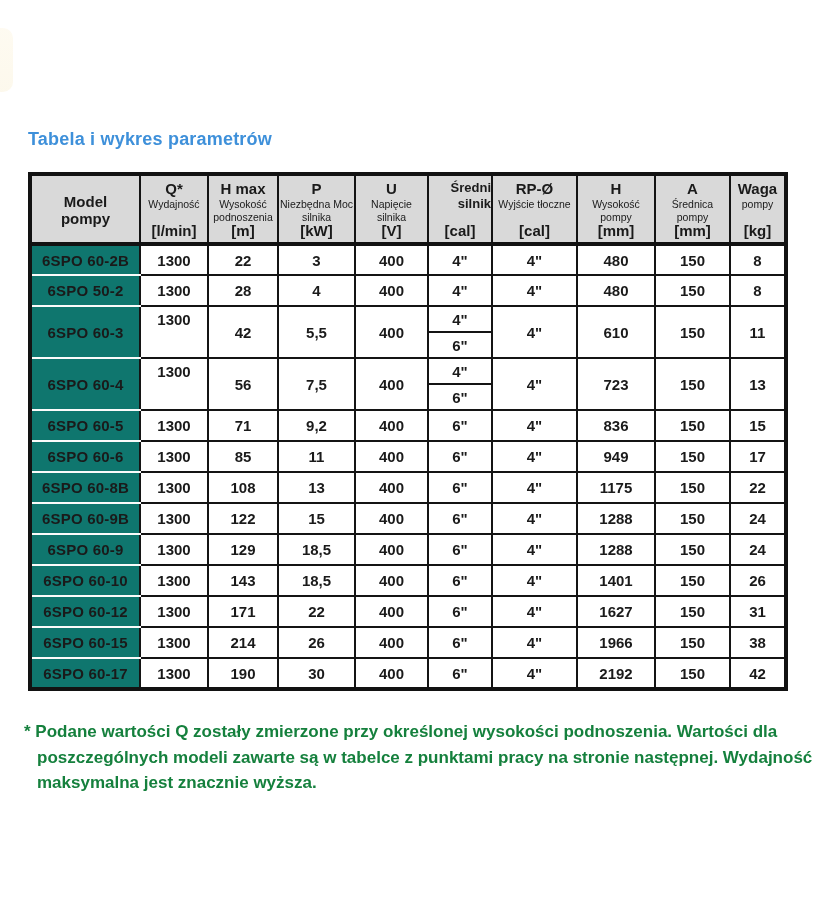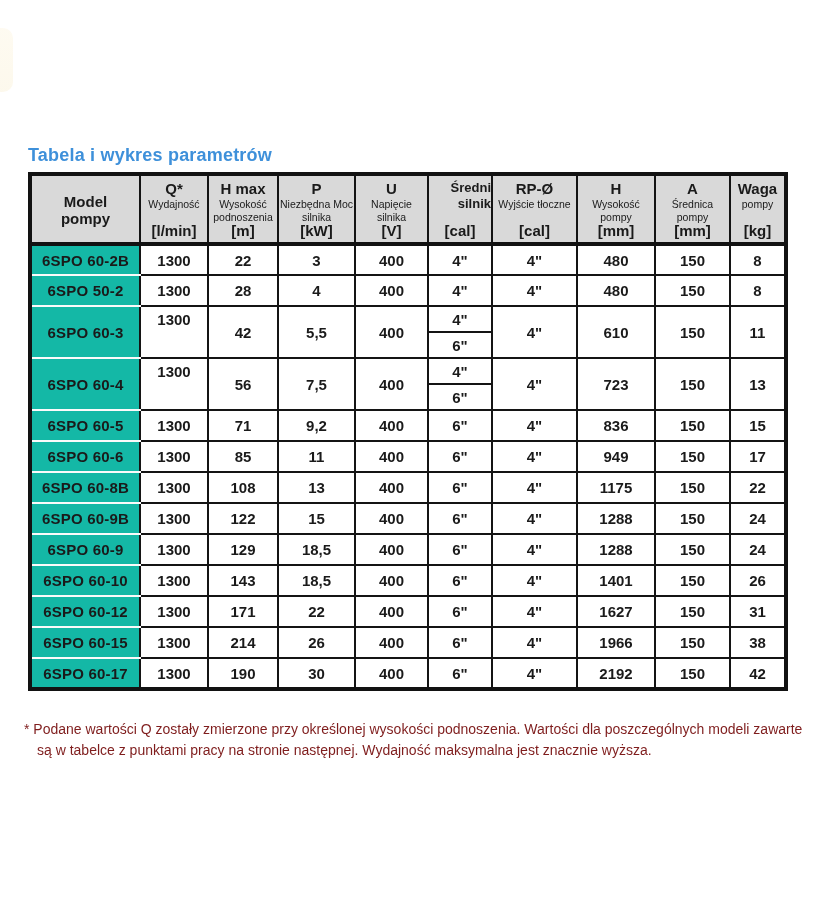--- a/index.html
+++ b/index.html
@@ -10,21 +10,21 @@
   }
   .page { position:relative; width:816px; height:911px; }
 
   .edge-artifact {
     position:absolute; left:0; top:28px; width:13px; height:64px;
     background:linear-gradient(180deg,#fdf6e3,#faf2da);
     border-radius:0 10px 10px 0; opacity:.5;
   }
 
   .title {
-    position:absolute; left:28px; top:145px; margin:0;
+    position:absolute; left:28px; top:129px; margin:0;
     font-size:18px; font-weight:bold; color:#3e90da; letter-spacing:.2px;
   }
 
   table.params {
     position:absolute; left:28px; top:172px;
     border-collapse:collapse; table-layout:fixed; width:756px;
     border:4px solid #121212;
   }
   .params th, .params td {
     border:2px solid #141414;
@@ -43,30 +43,30 @@
   .hwrap.center { justify-content:center; }
   .h-main { font-size:15px; font-weight:bold; line-height:1.15; }
   .h-main-sm { font-size:13px; font-weight:bold; line-height:1.2;margin-left:36px; }
   .h-sub { font-size:10.5px; font-weight:normal; line-height:1.18; margin-top:1px; }
   .h-unit { font-size:15px; font-weight:bold; line-height:1.1; padding-bottom:1px; }
 
   .params td { font-size:15px; font-weight:bold; background:#ffffff; }
   tr.r  { height:31px; }
   tr.rs { height:26px; }
   td.model {
-    background:#14b8a6;
+    background:#0f766e;
     border-top:2px solid #fbfbfb; border-bottom:2px solid #fbfbfb;
     font-size:15px; letter-spacing:.2px;
   }
   td.q-top { vertical-align:top; padding-top:4px; }
 
   .footnote {
     position:absolute; left:24px; top:719px; width:780px; margin:0;
-    font-size:14px; font-weight:normal; line-height:1.5;
-    padding-left:13px; text-indent:-13px; color:#7f1d1d;
+    font-size:17px; font-weight:bold; line-height:1.5;
+    padding-left:13px; text-indent:-13px; color:#15803d;
   }
 </style>
 </head>
 <body>
 
 <div class="page">
 
   <div class="edge-artifact"></div>
 
   <h1 class="title">Tabela i wykres parametrów</h1>

